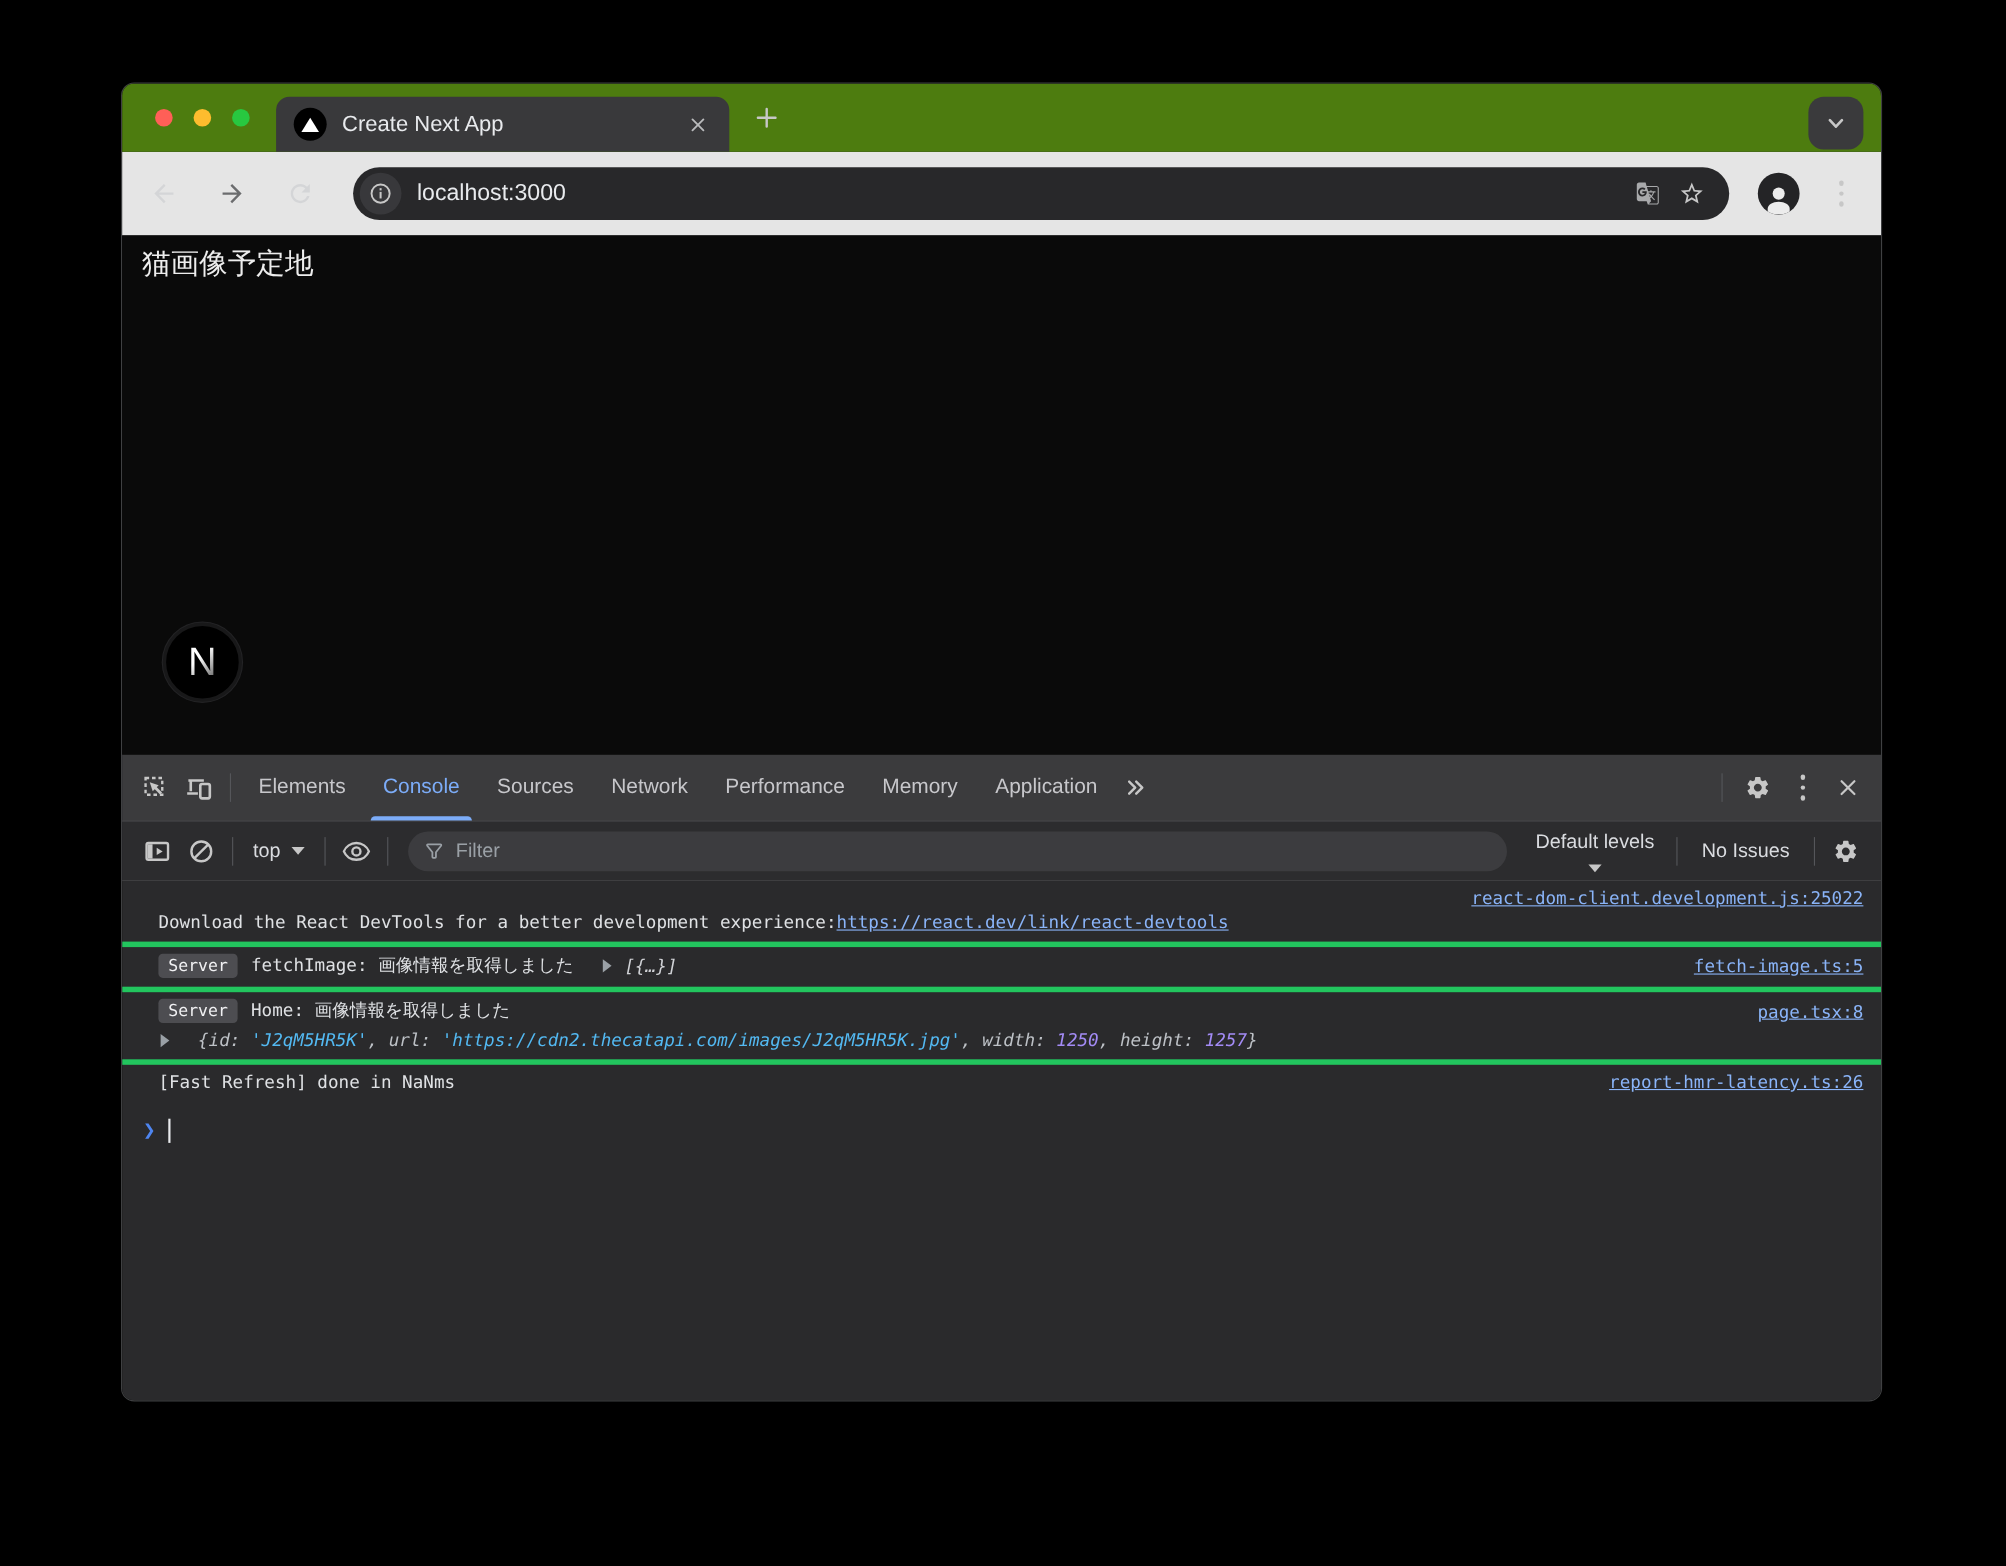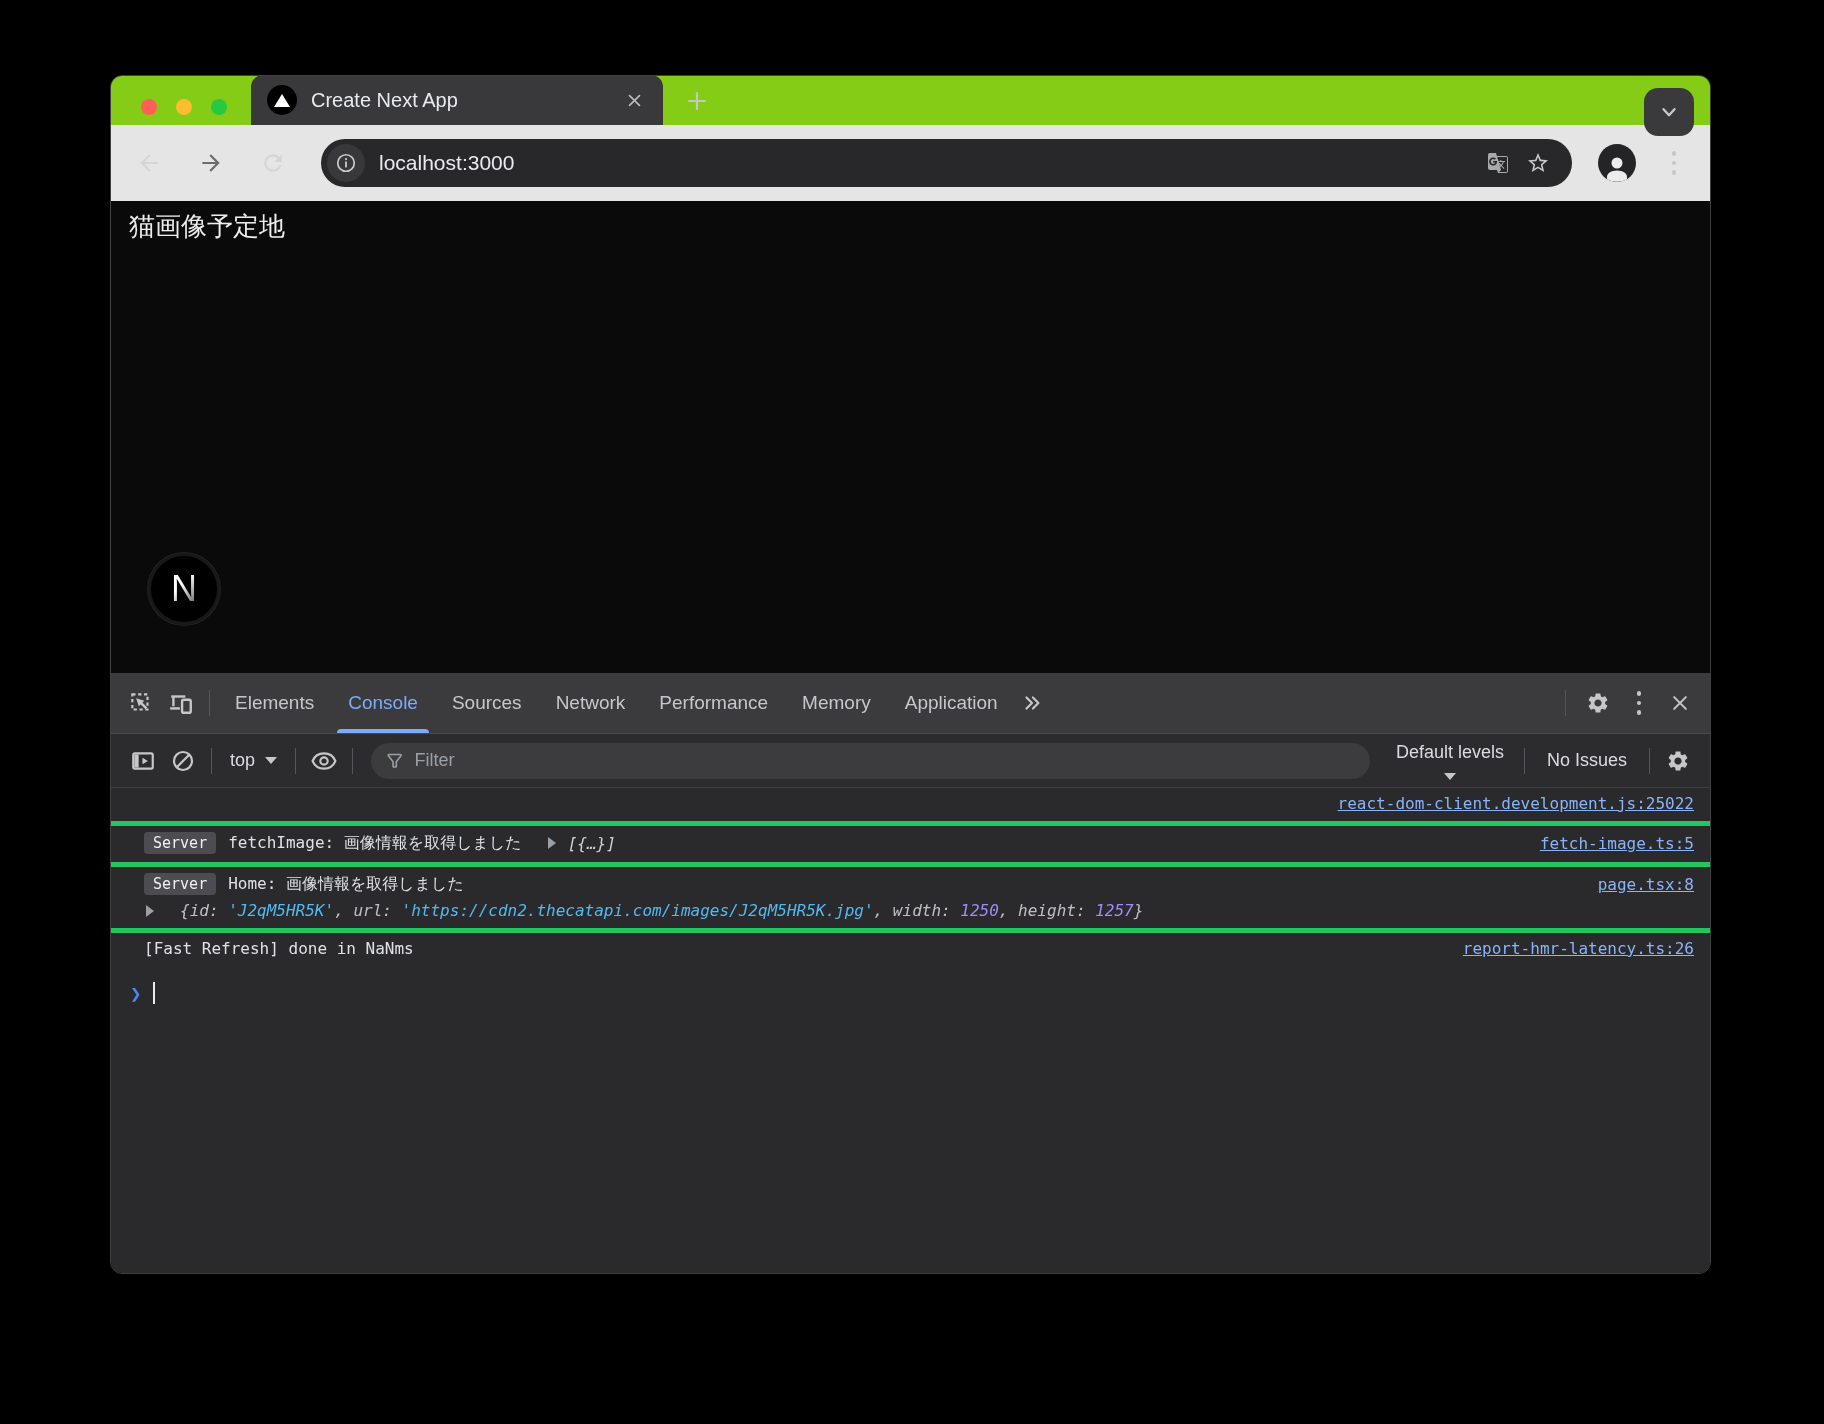--- a/index.html
+++ b/index.html
@@ -4,21 +4,21 @@
 <style>
   * { margin:0; padding:0; box-sizing:border-box; }
   html,body { width:1824px; height:1424px; background:#000; overflow:hidden;
               font-family:"Liberation Sans", sans-serif; }
 
   .window { position:absolute; left:110px; top:75px; width:1601px; height:1199px;
             border-radius:12px; overflow:hidden; background:#0a0a0a;
             border:1px solid #3f4042; display:flex; flex-direction:column; }
 
   
-  .tabstrip { position:relative; height:49px; background:#84cc16; flex:none; }
+  .tabstrip { position:relative; height:62px; background:#4d7c0f; flex:none; }
   .traffic { position:absolute; left:30px; top:23px; display:flex; gap:19px; }
   .light { width:16px; height:16px; border-radius:50%; }
   .tab { position:absolute; left:140px; bottom:0; width:412px; height:50px;
          background:#39393b; border-radius:12px 12px 0 0; display:flex;
          align-items:center; padding:0 14px 0 16px; }
   .favicon { width:30px; height:30px; border-radius:50%; background:#000;
              display:flex; align-items:center; justify-content:center; flex:none; }
   .favicon .tri { width:0; height:0; border-left:8px solid transparent;
                   border-right:8px solid transparent; border-bottom:13px solid #fff; }
   .tab-title { color:#e8eaed; font-size:20px; margin-left:14px; flex:1;
@@ -314,20 +314,24 @@
           </svg>
       </span>
     </div>
 
     <div class="console">
 
       <div class="entry">
         <div class="srcline">
           <a class="src">react-dom-client.development.js:25022</a>
         </div>
+        <div class="msgline">
+          <span>Download the React DevTools for a better development experience: </span>
+          <a class="msg-link">https://react.dev/link/react-devtools</a>
+        </div>
       </div>
 
       <div class="entry">
         <div class="row">
           <span class="badge">Server</span>
           <span>fetchImage: 画像情報を取得しました</span>
           <span class="exp-tri" style="margin-left:14px"></span>
           <span class="preview">[{…}]</span>
           <a class="src">fetch-image.ts:5</a>
         </div>

